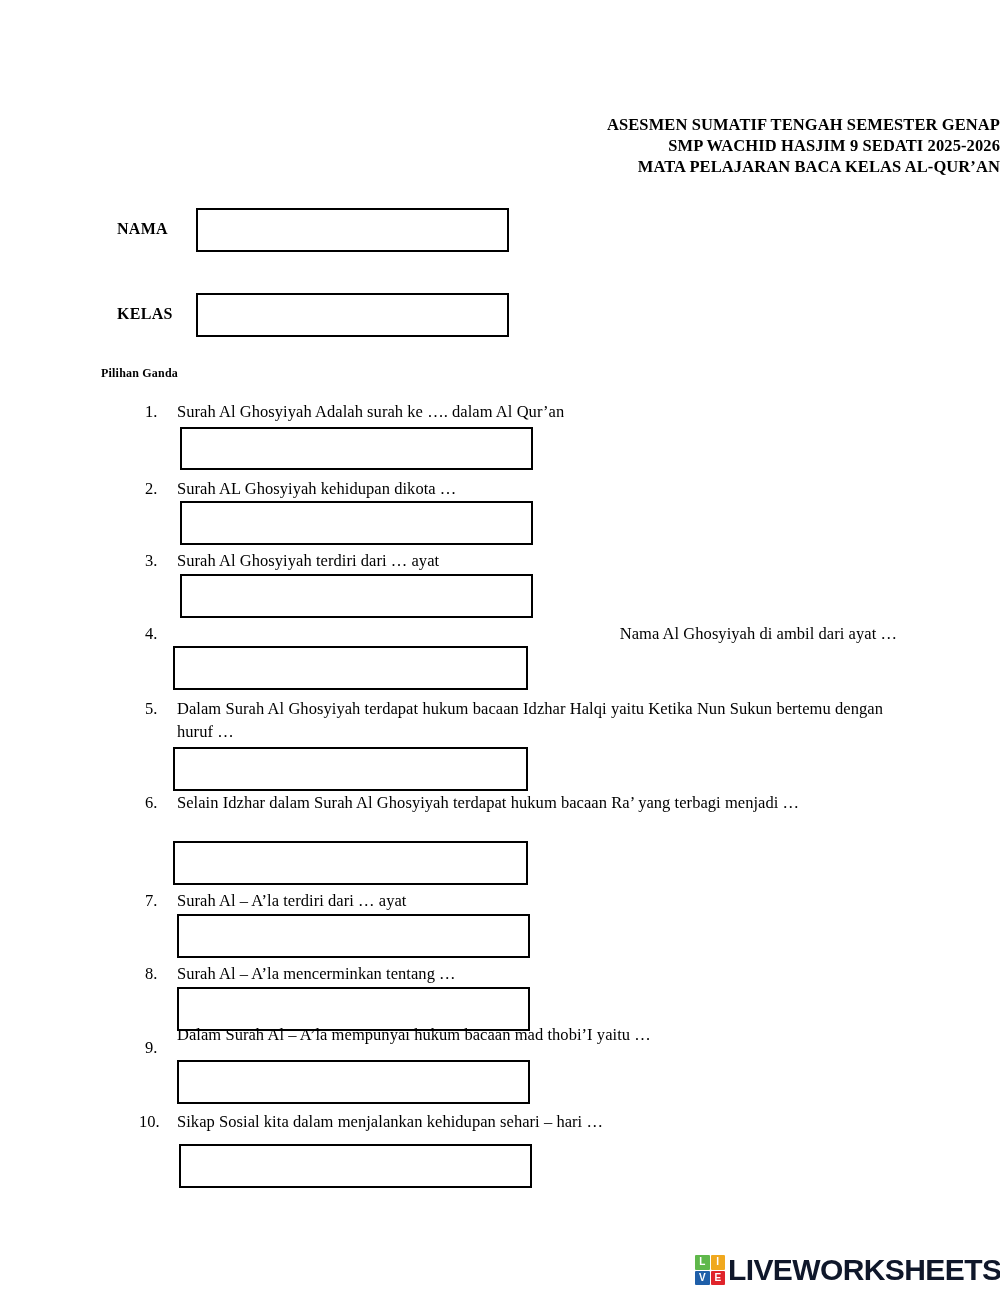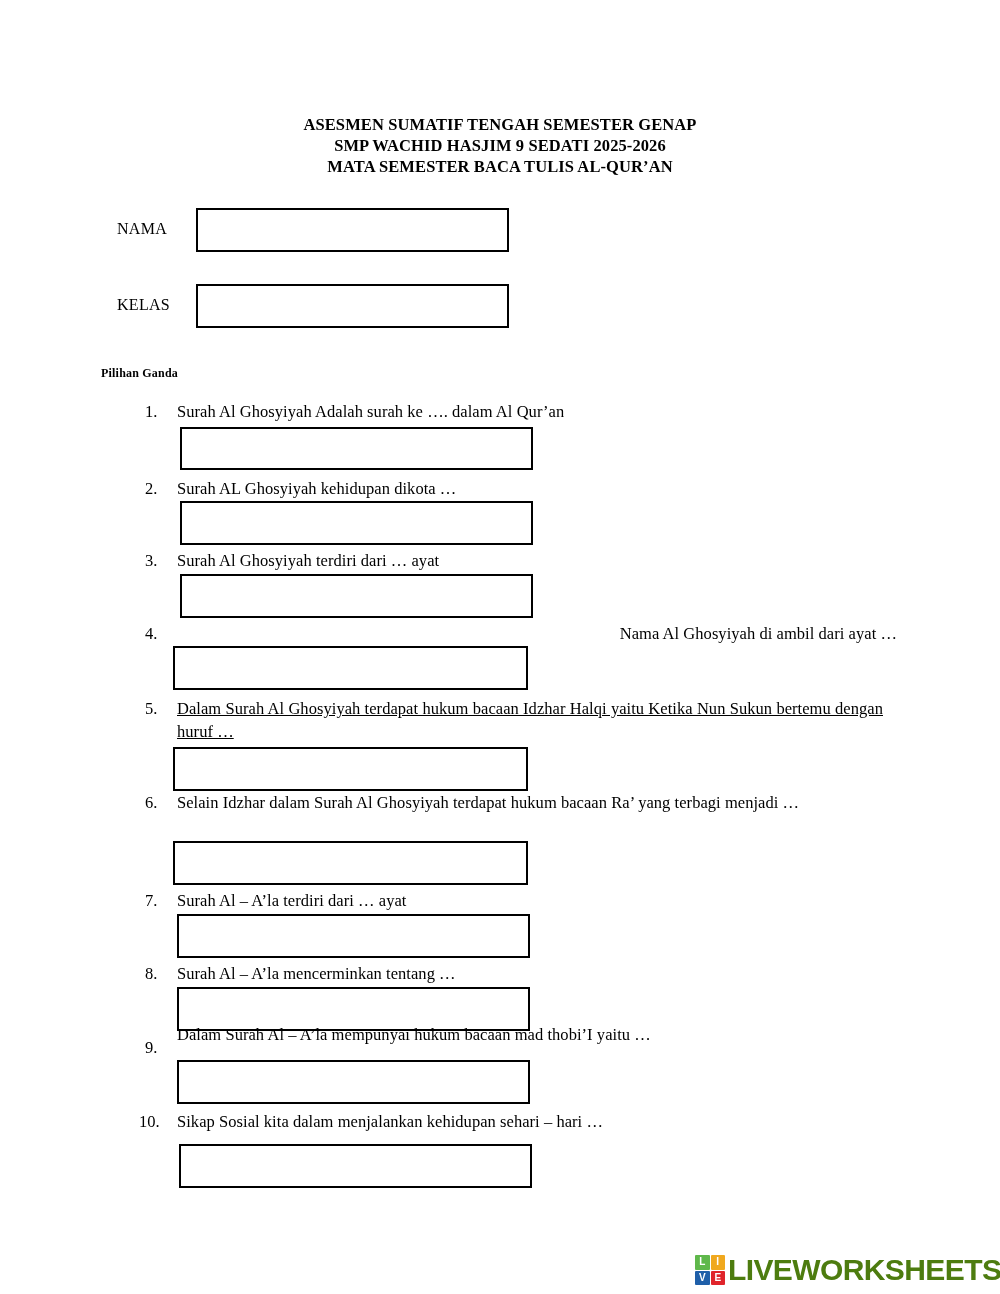--- a/index.html
+++ b/index.html
@@ -15,57 +15,57 @@
     color: #000000;
     overflow: hidden;
   }
 
   
   .header {
     position: absolute;
     left: 0;
     top: 114px;
     width: 1000px;
-    text-align: center;
+    text-align: right;
   }
   .header .line {
     font-weight: bold;
     font-size: 16.5px;
     letter-spacing: 0.1px;
     line-height: 21px;
     white-space: nowrap;
   }
 
   
   .ident-row {
     position: absolute;
     left: 117px;
     width: 420px;
     height: 46px;
   }
   .ident-row .ident-label {
     position: absolute;
     left: 0;
     top: 12px;
-    font-weight: normal;
+    font-weight: bold;
     font-size: 16px;
     letter-spacing: 0.3px;
   }
   .ident-row .ident-box {
     position: absolute;
     left: 79px;
     top: 0;
     width: 313px;
     height: 44px;
     border: 2px solid #000000;
     background: #ffffff;
     box-sizing: border-box;
   }
   #ident-nama { top: 208px; }
-  #ident-kelas { top: 284px; }
+  #ident-kelas { top: 293px; }
 
   
   .section-heading {
     position: absolute;
     left: 101px;
     top: 366px;
     font-weight: bold;
     font-size: 12px;
     letter-spacing: 0.2px;
   }
@@ -136,21 +136,21 @@
     letter-spacing: -0.6px;
     line-height: 1;
   }
 </style>
 </head>
 <body>
 
 <div class="header">
   <div class="line">ASESMEN SUMATIF TENGAH SEMESTER GENAP</div>
   <div class="line">SMP WACHID HASJIM 9 SEDATI 2025-2026</div>
-  <div class="line">MATA SEMESTER BACA TULIS AL-QUR’AN</div>
+  <div class="line">MATA PELAJARAN BACA KELAS AL-QUR’AN</div>
 </div>
 
 <div class="ident-row" id="ident-nama">
   <div class="ident-label">NAMA</div>
   <input class="ident-box" type="text" value="" style="">
 </div>
 
 <div class="ident-row" id="ident-kelas">
   <div class="ident-label">KELAS</div>
   <input class="ident-box" type="text" value="" style="">
@@ -177,21 +177,21 @@
 </div>
 
 <div class="q">
   <div class="q-num" style="left:145px; top:622px; width:30px;">4.</div>
   <div class="q-text q-body" style="left:177px; top:622px; width:720px;text-align:right;">Nama Al Ghosyiyah di ambil dari ayat …</div>
   <input class="answer-box" style="left: 173px; top: 646px; width: 355px; height: 44px;" type="text" value="">
 </div>
 
 <div class="q">
   <div class="q-num" style="left:145px; top:697px; width:30px;">5.</div>
-  <div class="q-text q-body justify" style="left:177px; top:697px; width:706px;text-decoration:underline;">Dalam Surah Al Ghosyiyah terdapat hukum bacaan Idzhar Halqi yaitu Ketika Nun Sukun bertemu dengan huruf …</div>
+  <div class="q-text q-body justify" style="left:177px; top:697px; width:706px;">Dalam Surah Al Ghosyiyah terdapat hukum bacaan Idzhar Halqi yaitu Ketika Nun Sukun bertemu dengan huruf …</div>
   <input class="answer-box" style="left: 173px; top: 747px; width: 355px; height: 44px;" type="text" value="">
 </div>
 
 <div class="q">
   <div class="q-num" style="left:145px; top:791px; width:30px;">6.</div>
   <div class="q-text q-body justify" style="left:177px; top:791px; width:706px;">Selain Idzhar dalam Surah Al Ghosyiyah terdapat hukum bacaan Ra’ yang terbagi menjadi …</div>
   <input class="answer-box" style="left: 173px; top: 841px; width: 355px; height: 44px;" type="text" value="">
 </div>
 
 <div class="q">
@@ -218,14 +218,14 @@
   <input class="answer-box" style="left: 179px; top: 1144px; width: 353px; height: 44px;" type="text" value="">
 </div>
 
 <div class="lw-logo">
   <div class="lw-grid">
     <div class="lw-cell" id="lw-tile-0" style="background: rgb(95, 184, 75);">L</div>
     <div class="lw-cell" id="lw-tile-1" style="background: rgb(240, 168, 30);">I</div>
     <div class="lw-cell" id="lw-tile-2" style="background: rgb(31, 95, 169);">V</div>
     <div class="lw-cell" id="lw-tile-3" style="background: rgb(224, 36, 43);">E</div>
   </div>
-  <div class="lw-word" id="lw-word" style="color: #4d7c0f;">LIVEWORKSHEETS</div>
+  <div class="lw-word" id="lw-word" style="color: #0f172a;">LIVEWORKSHEETS</div>
 </div>
 
 </body></html>

